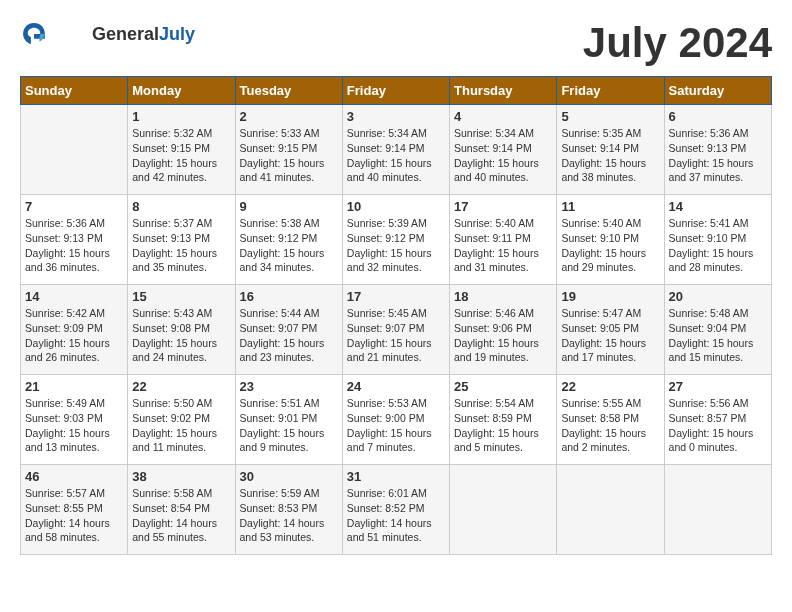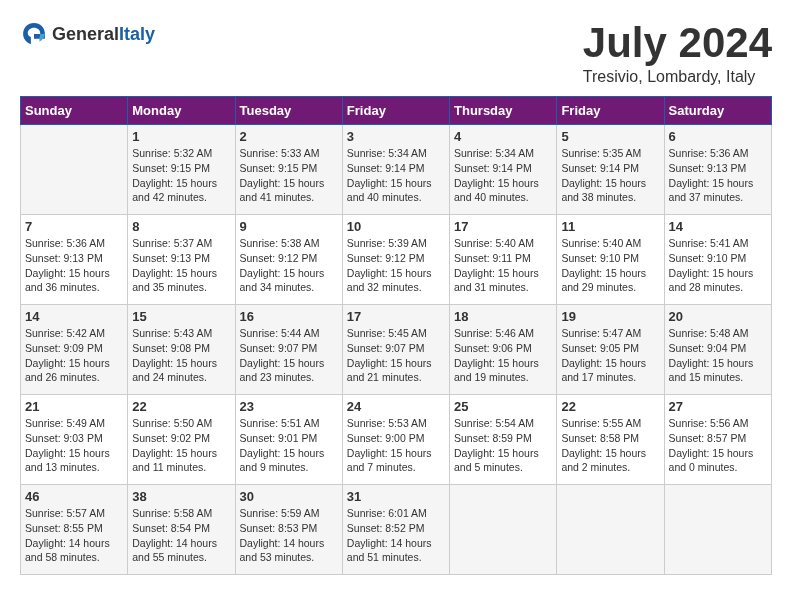--- a/index.html
+++ b/index.html
@@ -18,20 +18,21 @@
     }
     .logo {
       display: flex;
       align-items: center;
       gap: 4px;
     }
     .logo-text-general {
       font-size: 18px;
       font-weight: bold;
       color: #333;
+      margin-left: 40px;
     }
     .logo-text-blue {
       font-size: 18px;
       font-weight: bold;
       color: #1a5fa8;
     }
     .logo-icon {
       width: 28px;
       height: 28px;
     }
@@ -48,21 +49,21 @@
       font-size: 16px;
       color: #333;
       margin-top: 2px;
     }
     table {
       width: 100%;
       border-collapse: collapse;
       font-size: 11px;
     }
     thead tr th {
-      background-color: #701a75;
+      background-color: #a16207;
       color: #fff;
       padding: 6px 4px;
       text-align: left;
       font-size: 13px;
       font-weight: bold;
       border: 1px solid #1a5fa8;
     }
     tbody tr td {
       border: 1px solid #ccc;
       vertical-align: top;
@@ -93,27 +94,26 @@
 <body>
 
 <div class="header-section">
   <div class="logo">
     <svg class="logo-icon" viewBox="0 0 36 36">
       <path d="M18 4 C10 4 4 10 4 18 C4 24 8 29 14 31 L14 22 C12 21 10 19.5 10 17 C10 13 13.5 10 18 10 C22.5 10 26 13 26 17 C26 17 26 18 26 18 L18 18 L18 24 L32 24 C32 24 32 21 32 18 C32 10 26 4 18 4 Z" fill="#1a5fa8"></path>
       <path d="M26 18 L32 18 C31.5 22 29 26 25 28 L25 22 C25.7 21 26 19.5 26 18 Z" fill="#4a9fd4"></path>
     </svg>
     <div>
       <div>
-        <span class="logo-text-general">General</span><span class="logo-text-blue">Italy</span>
+        <span class="logo-text-general">General</span><span class="logo-text-blue">July</span>
       </div>
     </div>
   </div>
   <div class="title-section">
     <div class="month-year">July 2024</div>
-    <div class="location">Tresivio, Lombardy, Italy</div>
   </div>
 </div>
 
 <table>
   <thead>
     <tr>
     <th>Sunday</th>
         <th>Monday</th>
         <th>Tuesday</th>
         <th>Friday</th>

